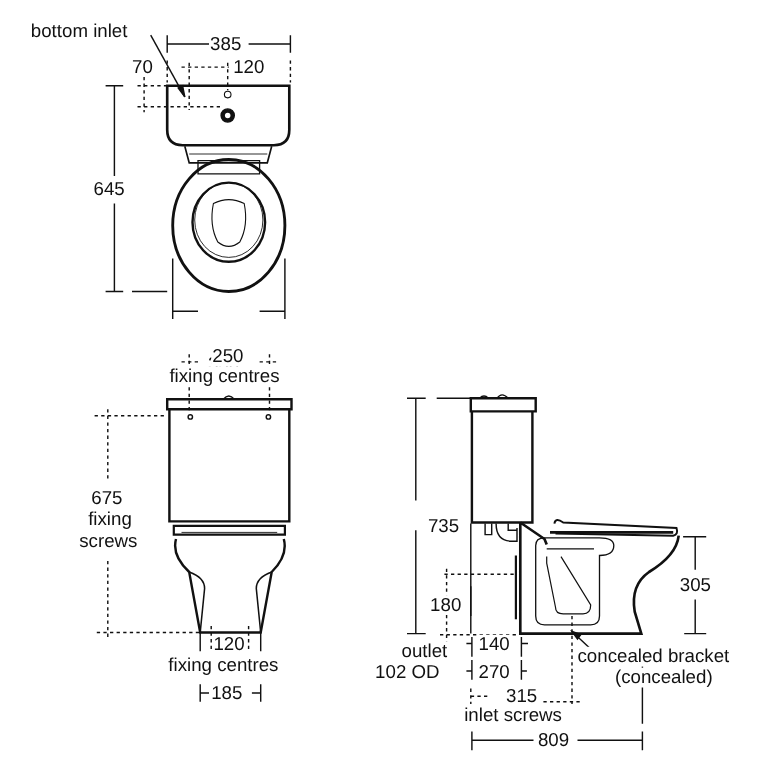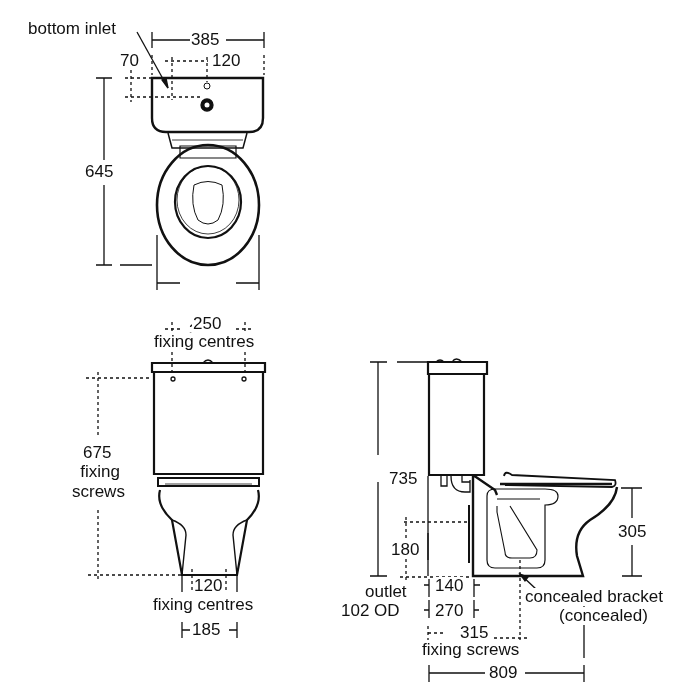--- a/index.html
+++ b/index.html
@@ -134,16 +134,16 @@
 <div class="lbl" style="left:191px;top:621px;">185</div>
 
 <div class="lbl" style="left:388px;top:460px;margin-top:10px;">735</div>
 <div class="lbl" style="left:617px;top:523px;">305</div>
 <div class="lbl" style="left:390px;top:541px;">180</div>
 <div class="lbl" style="left:364px;top:583px;">outlet</div>
 <div class="lbl" style="left:340px;top:602px;">102 OD</div>
 <div class="lbl" style="left:434px;top:577px;">140</div>
 <div class="lbl" style="left:434px;top:602px;">270</div>
 <div class="lbl" style="left:459px;top:624px;">315</div>
-<div class="lbl" style="left:421px;top:641px;">fixing screws</div>
+<div class="lbl" style="left:421px;top:641px;">inlet screws</div>
 <div class="lbl" style="left:488px;top:664px;">809</div>
 <div class="lbl" style="left:524px;top:588px;">concealed bracket</div>
 <div class="lbl" style="left:558px;top:607px;">(concealed)</div>
 
 </body></html>

